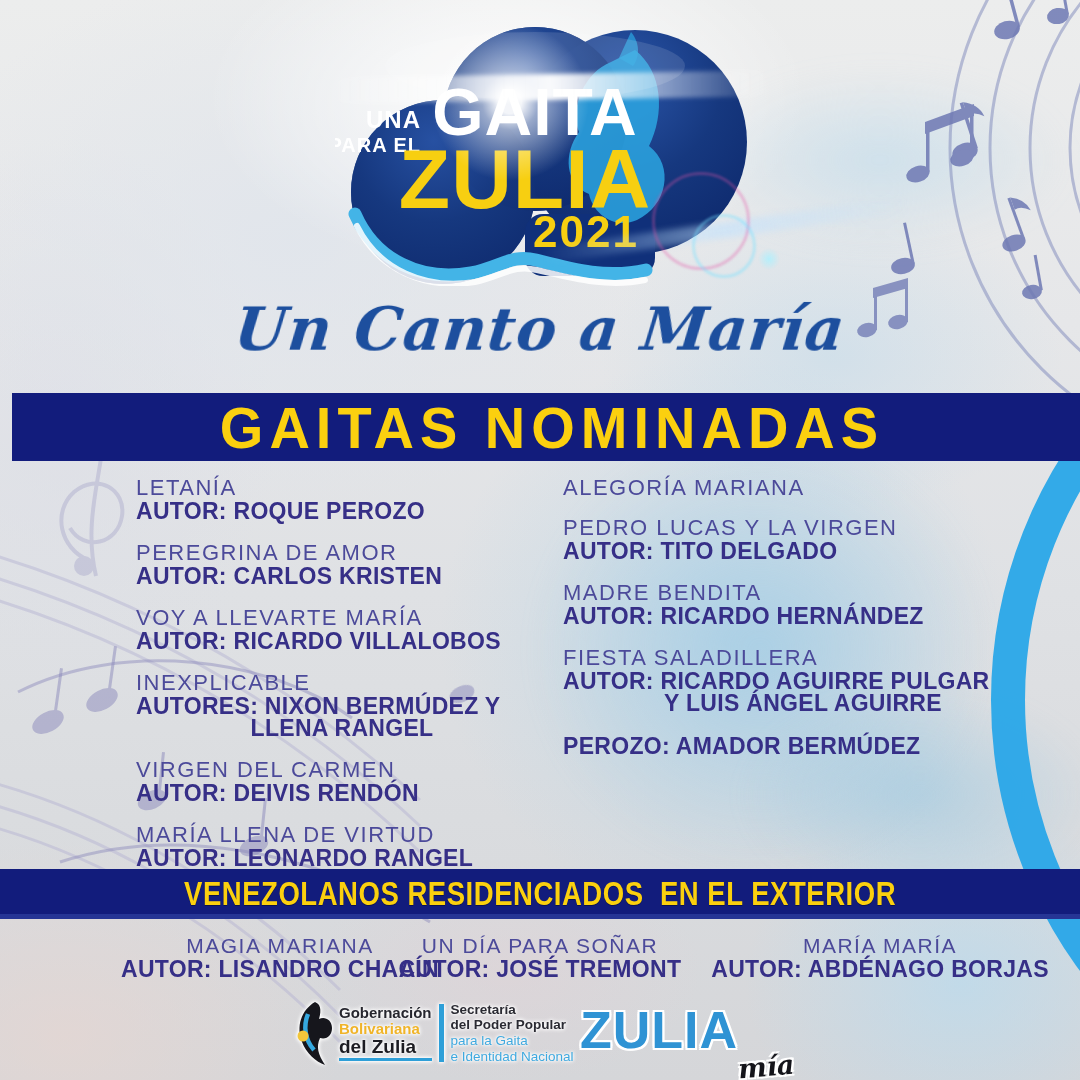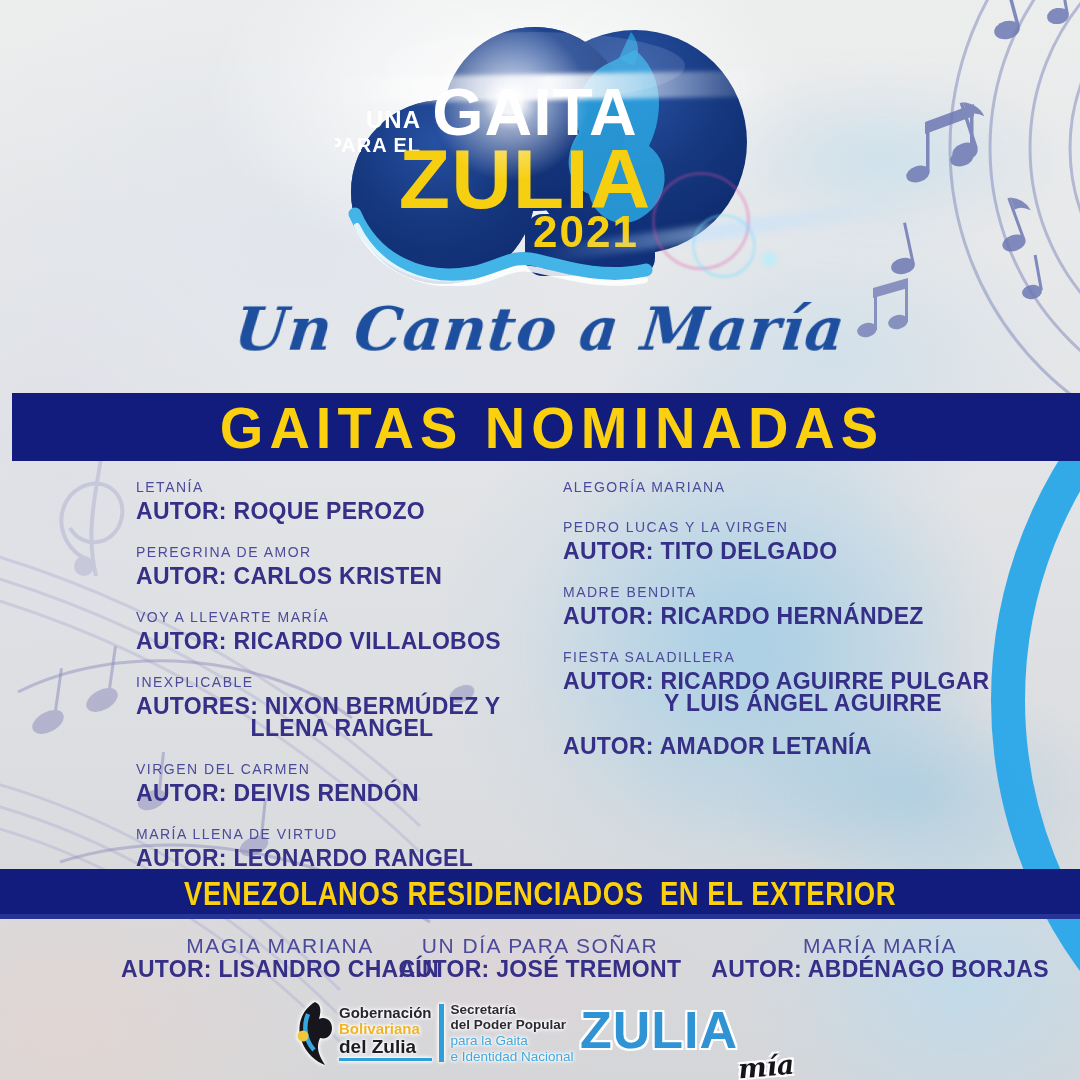--- a/index.html
+++ b/index.html
@@ -52,21 +52,21 @@
   .banner1{top:393px;height:68px;}
   .banner1 .banner-text{font-size:56px;font-weight:bold;letter-spacing:6px;transform:scale(1,1.04);}
   .banner2{top:869px;height:50px;box-shadow:inset 0 -5px 0 rgba(55,75,170,.55);}
   .banner2 .banner-text{font-size:27px;font-weight:bold;letter-spacing:.5px;transform:scale(1.02,1.22);white-space:pre;
     text-shadow:0 1px 0 rgba(0,0,0,.35);}
   
   .col{position:absolute;top:478px;}
   .col-left{left:136px;width:412px;}
   .col-right{left:563px;width:480px;}
   .entry{margin-bottom:21px;}
-  .entry-title{font-size:14px;line-height:19px;letter-spacing:1.5px;color:#4c4a9a;margin-bottom:3px;}
+  .entry-title{font-size:22px;line-height:19px;letter-spacing:1.5px;color:#4c4a9a;margin-bottom:3px;}
   .author-line{font-size:23px;line-height:22px;font-weight:bold;letter-spacing:.3px;color:#362f87;}
   .author-line.wrapped{text-align:center;}
   
   .exterior{position:absolute;left:0;top:936px;width:100%;height:60px;}
   .exterior .entry{position:absolute;text-align:center;margin:0;}
   .exterior .entry:nth-child(1){left:80px;width:400px;}
   .exterior .entry:nth-child(2){left:390px;width:300px;}
   .exterior .entry:nth-child(3){left:700px;width:360px;}
   .exterior .entry-title{font-size:21px;line-height:20px;margin-bottom:2px;}
   .exterior .author-line{font-size:23px;line-height:22px;}
@@ -293,21 +293,21 @@
       </div>
       <div class="entry">
         <div class="entry-title">FIESTA SALADILLERA</div>
         <div class="entry-author">
           <div class="author-line">AUTOR: RICARDO AGUIRRE PULGAR</div>
           <div class="author-line wrapped">Y LUIS ÁNGEL AGUIRRE</div>
         </div>
       </div>
       <div class="entry">
         <div class="entry-author">
-          <div class="author-line">AUTOR: AMADOR LETANÍA</div>
+          <div class="author-line">PEROZO: AMADOR BERMÚDEZ</div>
         </div>
       </div>
     </div>
 
   <div class="banner banner2" style="background:#121c7c;">
     <span class="banner-text" style="color:#fbd00f;">VENEZOLANOS RESIDENCIADOS  EN EL EXTERIOR</span>
   </div>
 
   <div class="exterior" id="exterior-row">
       <div class="entry">

